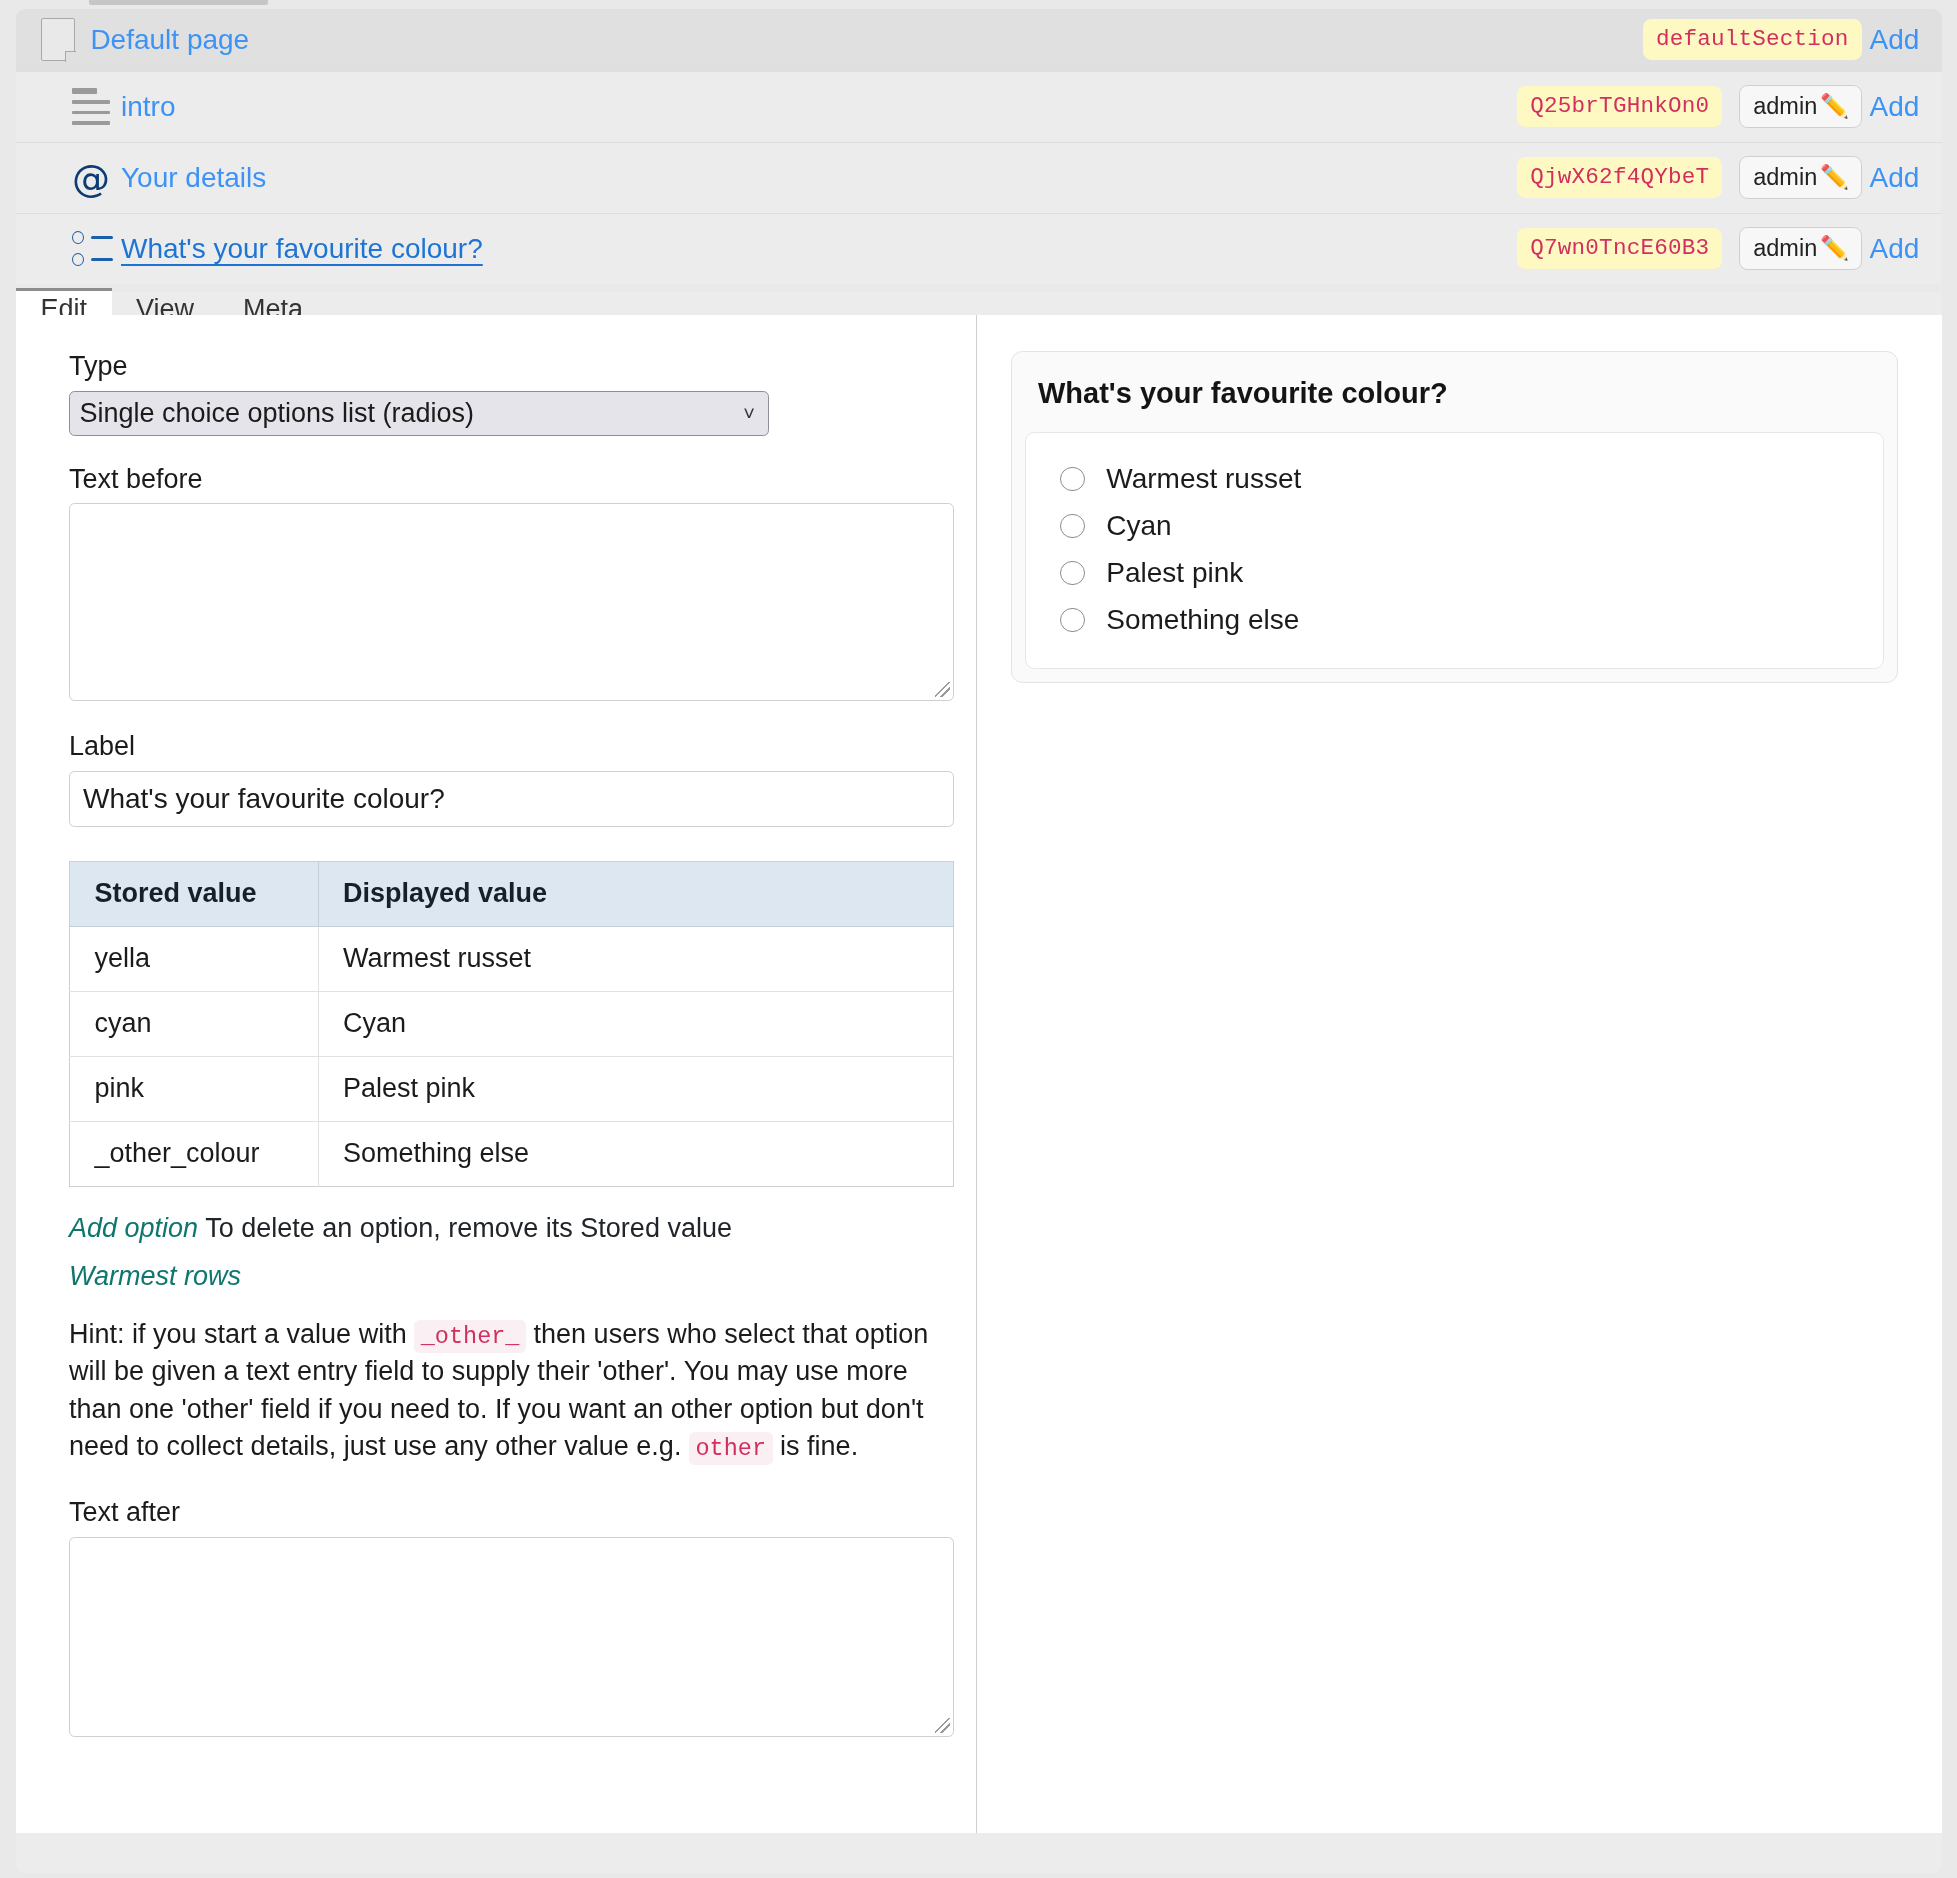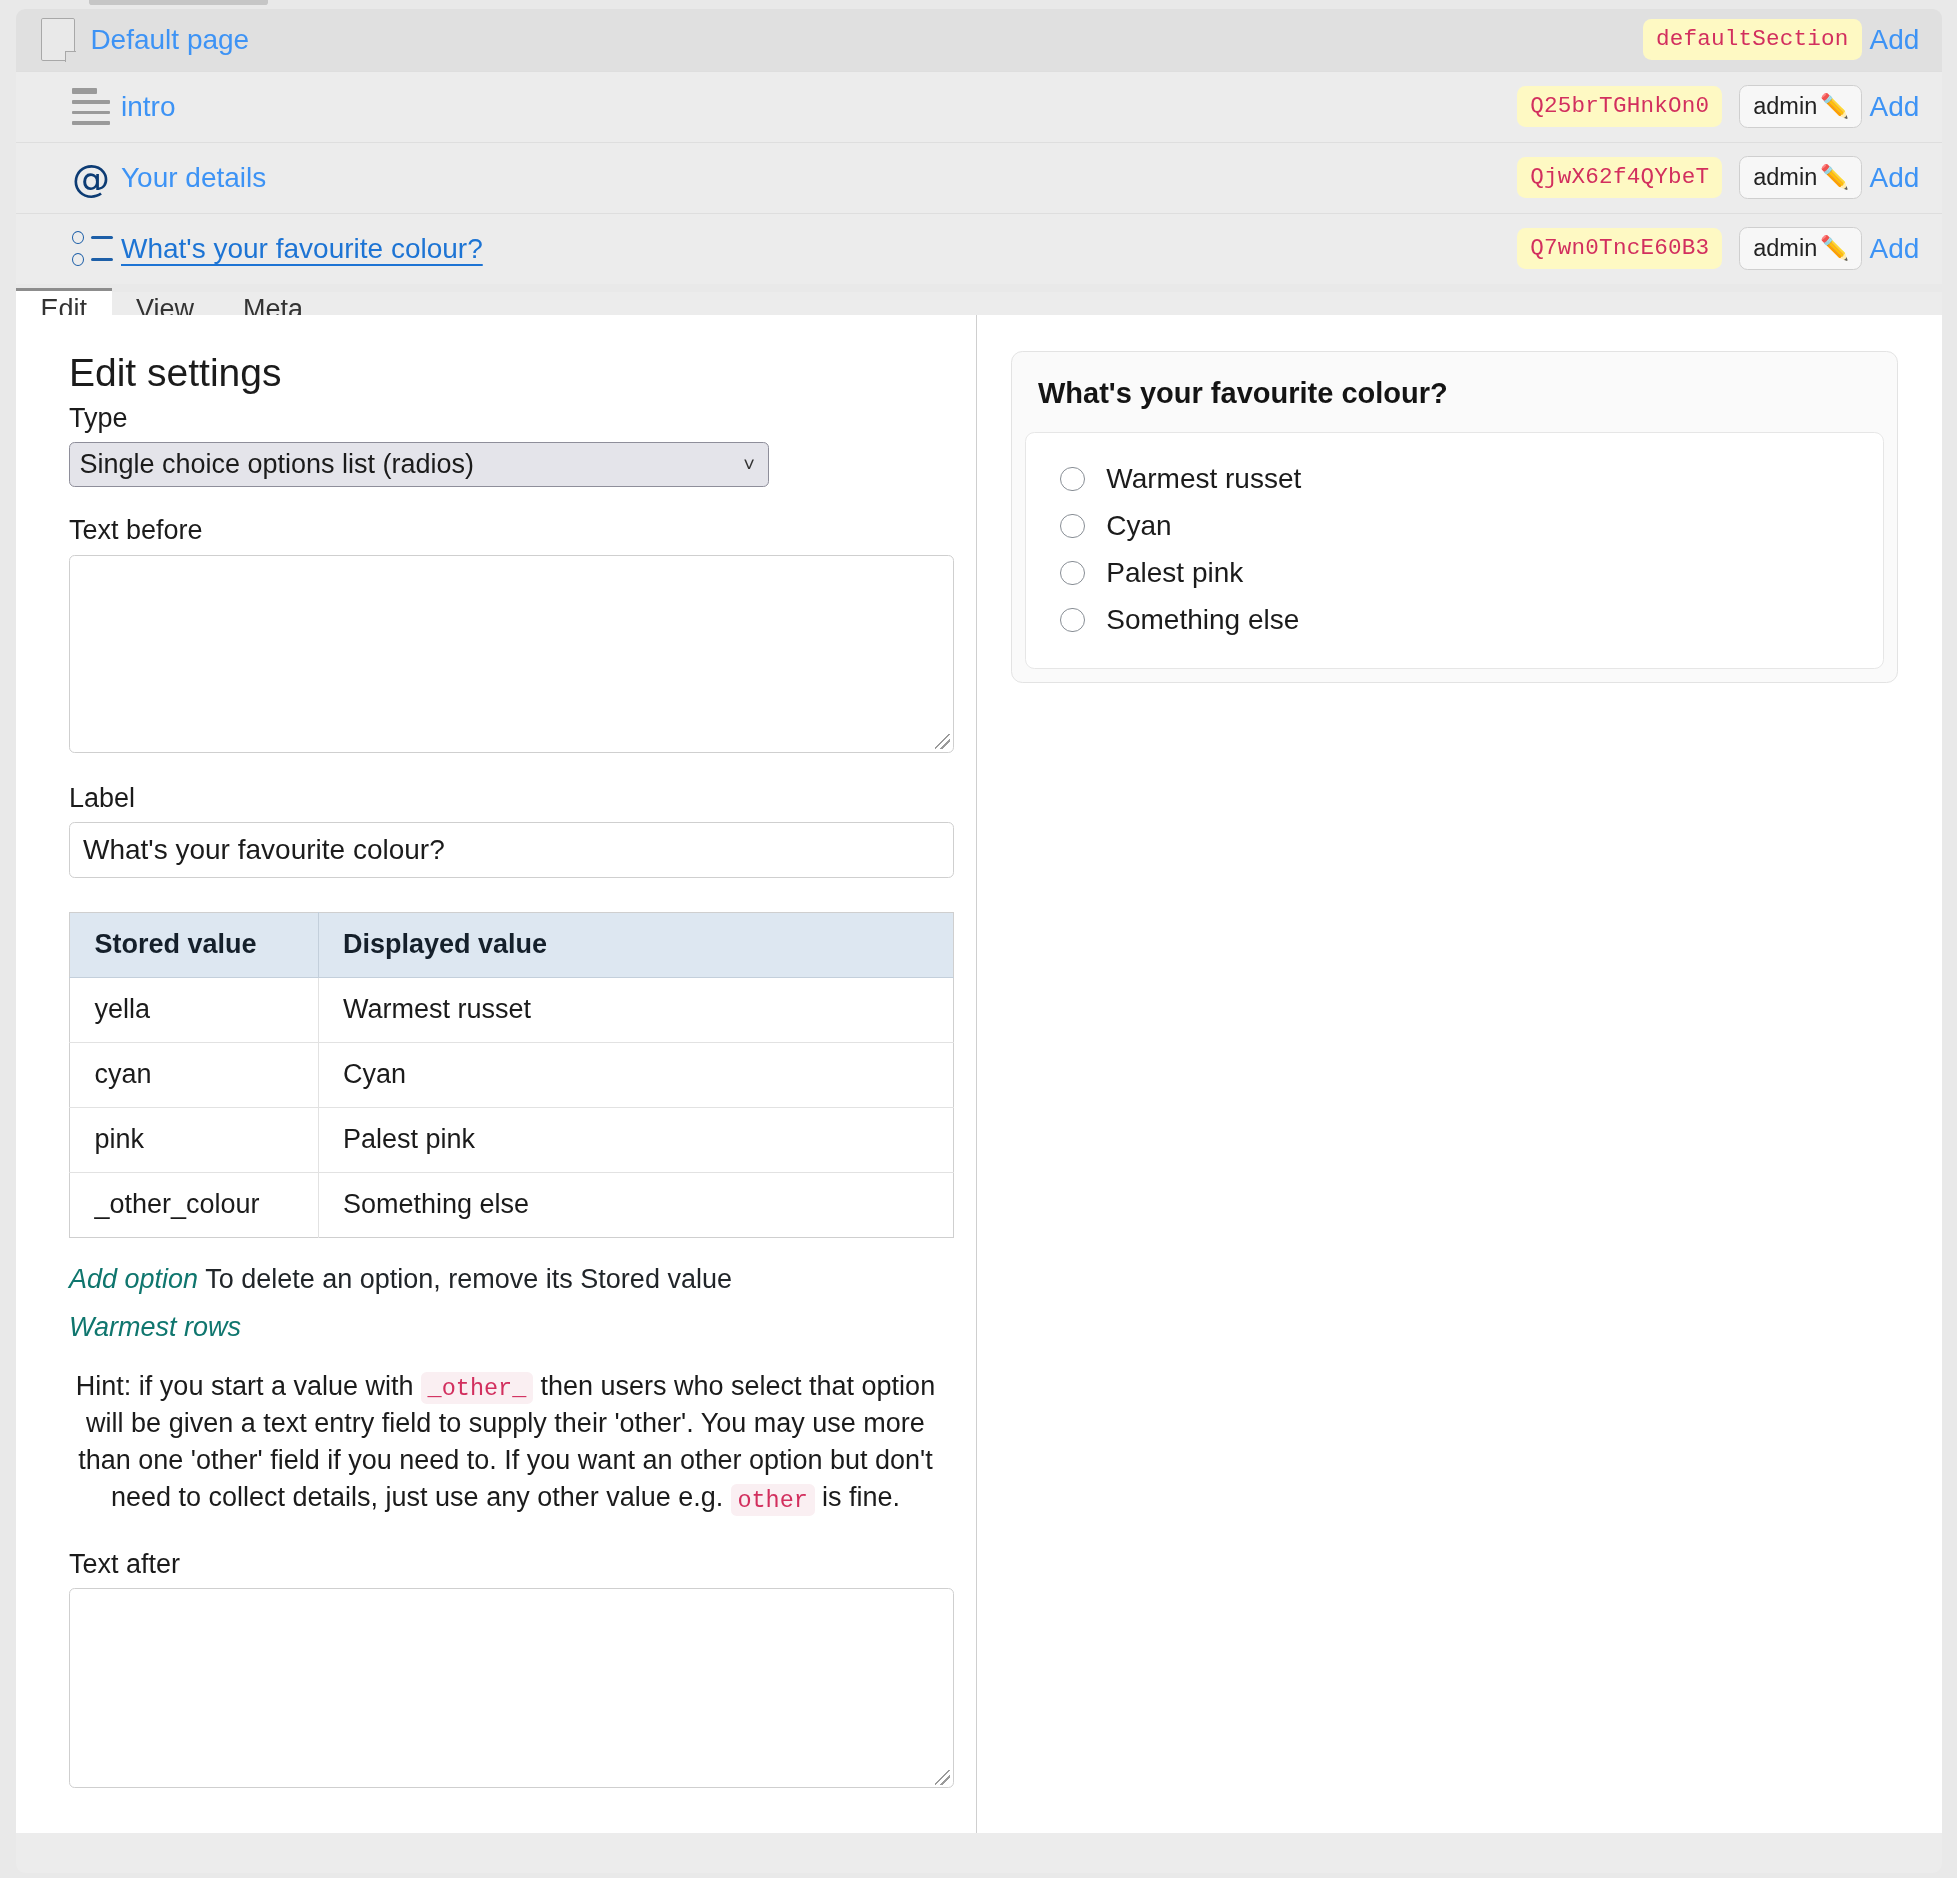--- a/index.html
+++ b/index.html
@@ -297,21 +297,20 @@
 
   .link { color: #0f766e; font-style: italic; }
   .row-links { font-size: 27px; margin-bottom: 17px; }
   .reorder { font-size: 27px; margin-bottom: 24.5px; }
   .hint {
     font-size: 27px;
     line-height: 1.38;
     margin: 0 0 32px 0;
     max-width: 904px;
     color: #1b1b1b;
-    text-align: center;
   }
   code.inline {
     font-family: "Liberation Mono", monospace;
     font-size: 23.5px;
     color: #d22f5e;
     background: #faeff2;
     border-radius: 5.6px;
     padding: 2.8px 6.6px;
   }
 
@@ -439,21 +438,20 @@
 
 <div class="tabs">
   <div class="tab active">Edit</div>
   <div class="tab">View</div>
   <div class="tab">Meta</div>
 </div>
 
 <div class="panels">
 
   <div class="panel-left">
-    <h2 class="settings-title">Edit settings</h2>
 
     <div class="field-label">Type</div>
     <div class="sel">
       <span>Single choice options list (radios)</span>
       <span class="chev">˅</span>
     </div>
 
     <div class="field-label">Text before</div>
     <div class="ta before">
       <span class="grip"></span>

